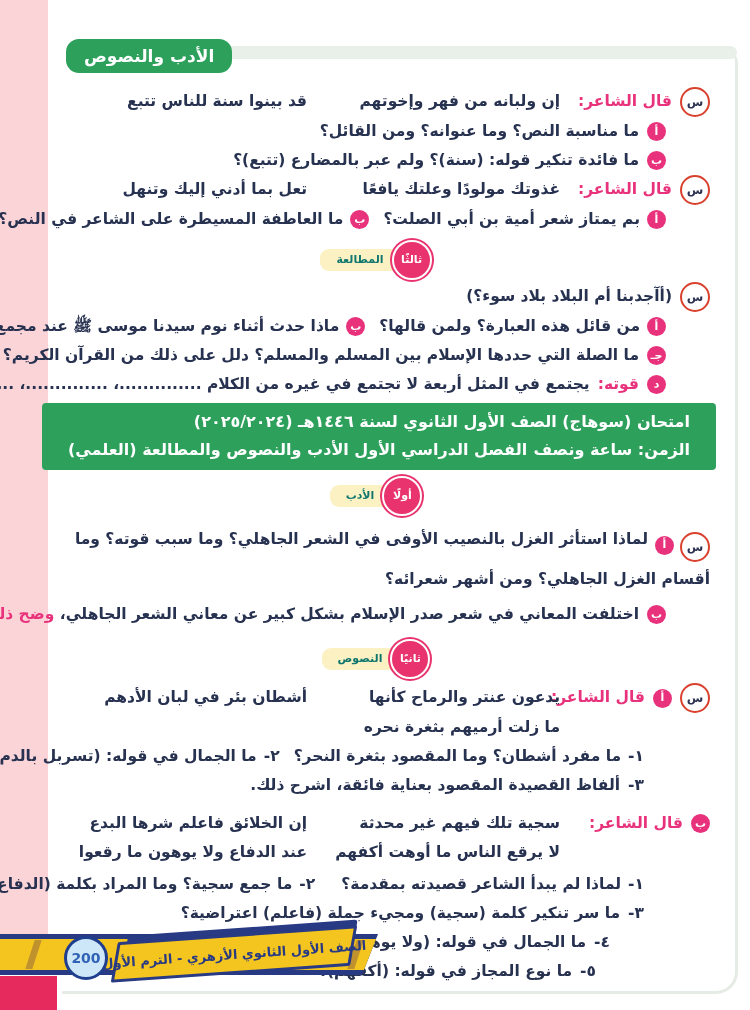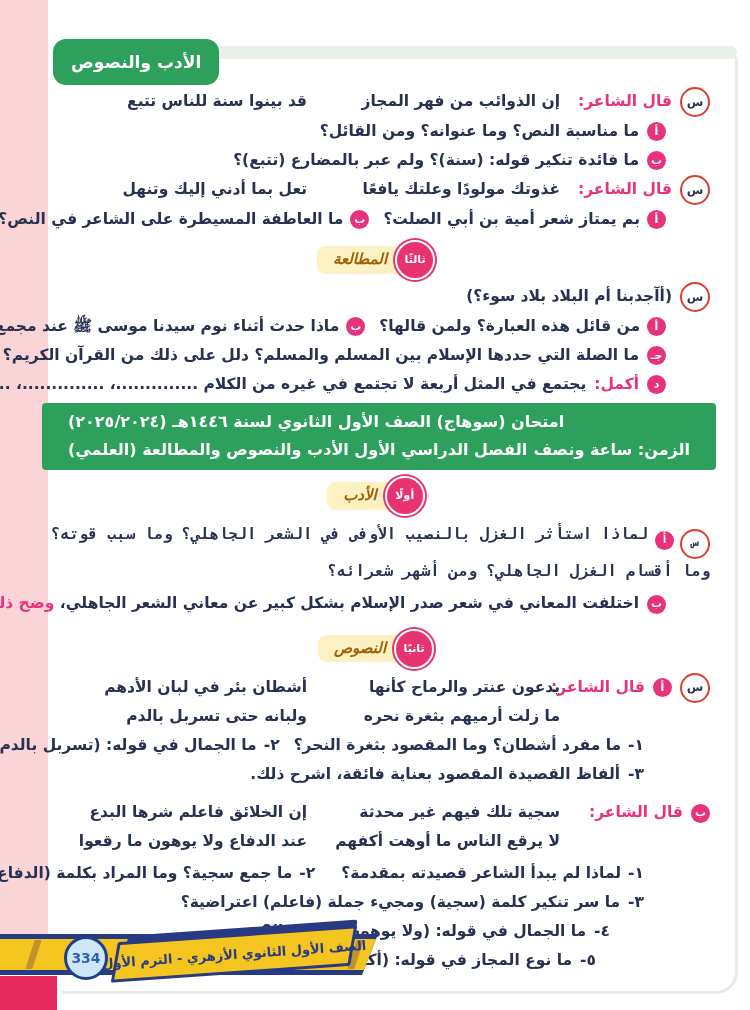--- a/index.html
+++ b/index.html
@@ -8,50 +8,50 @@
     background:#ffffff;
     font-family:"DejaVu Sans","Liberation Sans",sans-serif;
     font-weight:bold;color:#273150;
   }
   
   .side-strip{position:absolute;left:0;top:0;width:48px;height:940px;background:#fbd4d8;}
   .side-block{position:absolute;left:0;top:976px;width:57px;height:34px;background:#e62a5e;}
   .frame{position:absolute;top:52px;left:62px;right:12px;bottom:16px;
     border-right:3px solid #e4ece5;border-bottom:3px solid #e4ece5;border-radius:0 10px 22px 0;}
   .header-bar{position:absolute;left:195px;right:13px;top:46px;height:13px;background:#e9efe9;border-radius:7px;}
-  .header-badge{position:absolute;left:53px;top:39px;height:46px;padding:0 18px;
+  .header-badge{position:absolute;left:66px;top:39px;height:34px;padding:0 18px;
     background:#2da15c;color:#fff;border-radius:13px;display:flex;align-items:center;
     font-size:17px;z-index:2;}
   
   .content{position:absolute;top:87px;left:42px;right:40px;direction:rtl;font-size:15.5px;line-height:1.25;}
   .row{display:flex;align-items:center;min-height:29px;white-space:nowrap;}
-  .row-block{line-height:27px;white-space:normal;font-family:Liberation Mono, monospace;}
+  .row-block{line-height:34px;white-space:normal;}
   .gap8{gap:8px;} .gap14{gap:14px;} .gap26{gap:26px;}
   .ind{padding-right:44px;} .ind2{padding-right:66px;} .ind3{padding-right:100px;} .ind4{padding-right:114px;}
   .lead{display:flex;align-items:center;gap:8px;width:150px;flex:0 0 auto;}
   .v-r{width:200px;flex:0 0 auto;}
   .v-l{margin-right:53px;}
   .verse2{padding-right:150px;}
   .pink{color:#e8327c;}
   .qcircle{width:26px;height:26px;border:2.5px solid #d9412e;border-radius:50%;background:#fff;
     color:#2b3252;font-size:12px;display:inline-flex;align-items:center;justify-content:center;flex:0 0 auto;}
   .lcircle{width:19px;height:19px;border-radius:50%;background:#e8327c;color:#fff;font-size:11px;
     display:inline-flex;align-items:center;justify-content:center;flex:0 0 auto;}
   .part{display:flex;align-items:center;gap:7px;}
   
   .pillwrap{display:flex;justify-content:center;margin:6px 0 2px 0;}
   .pill{display:flex;align-items:center;position:relative;}
   .pill-circle{width:36px;height:36px;border-radius:50%;background:#e8336e;color:#fff;font-size:11px;
     display:flex;align-items:center;justify-content:center;border:2px solid #fff;
     box-shadow:0 0 0 2px #e8336e;position:relative;z-index:2;flex:0 0 auto;}
-  .pill-label{background:#fcf1c3;color:#a16207;font-size:15px;border-radius:9px;
-    padding:4px 26px 5px 16px;margin-right:-18px;position:relative;z-index:1;font-style:italic;}
+  .pill-label{background:#fcf1c3;color:#0f766e;font-size:11px;border-radius:9px;
+    padding:4px 26px 5px 16px;margin-right:-18px;position:relative;z-index:1;}
   
   .banner{background:#2da15c;color:#fff;border-radius:4px;padding:9px 26px 10px 26px;margin:4px -6px 6px 0;}
-  .banner-l1{text-align:left;font-size:16px;margin-bottom:8px;}
+  .banner-l1{text-align:right;font-size:16px;margin-bottom:8px;}
   .banner-l2{display:flex;justify-content:space-between;font-size:16px;}
   
   .f-band{position:absolute;left:0;top:934px;width:378px;height:41px;background:#273a83;
     clip-path:polygon(0 0,100% 0,calc(100% - 16px) 100%,0 100%);z-index:1;}
   .f-band-inner{position:absolute;left:0;top:5px;height:31px;width:100%;background:#f5c51f;}
   .f-acc{position:absolute;width:7px;height:29px;background:#c0922d;transform:skewX(-18deg);z-index:2;}
   .f-circle{position:absolute;left:64px;top:936px;width:38px;height:38px;border-radius:50%;
     background:#cde7f8;border:3px solid #1f3e8e;color:#2f62b5;font-size:14px;
     display:flex;align-items:center;justify-content:center;z-index:4;}
   .f-banner-back{position:absolute;left:124px;top:928px;width:230px;height:44px;background:#273a83;
@@ -71,21 +71,21 @@
   <span>الأدب والنصوص</span>
 </div>
 
 <div class="content">
 
   <div class="row">
     <div class="lead">
       <span class="qcircle">س</span>
       <span class="pink">قال الشاعر:</span>
     </div>
-    <span class="v-r">إن الذوائب من فهر المجاز</span>
+    <span class="v-r">إن ولبانه من فهر وإخوتهم</span>
     <span class="v-l">قد بينوا سنة للناس تتبع</span>
   </div>
   <div class="row ind gap8">
     <span class="lcircle">أ</span>
     <span>ما مناسبة النص؟ وما عنوانه؟ ومن القائل؟</span>
   </div>
   <div class="row ind gap8">
     <span class="lcircle">ب</span>
     <span>ما فائدة تنكير قوله: (سنة)؟ ولم عبر بالمضارع (تتبع)؟</span>
   </div>
@@ -128,21 +128,21 @@
       <span class="lcircle">ب</span>
       <span>ماذا حدث أثناء نوم سيدنا موسى ﷺ عند مجمع البحرين؟</span>
     </span>
   </div>
   <div class="row ind gap8">
     <span class="lcircle">جـ</span>
     <span>ما الصلة التي حددها الإسلام بين المسلم والمسلم؟ دلل على ذلك من القرآن الكريم؟</span>
   </div>
   <div class="row ind gap8">
     <span class="lcircle">د</span>
-    <span class="pink">أكمل:</span>
+    <span class="pink">قوته:</span>
     <span>يجتمع في المثل أربعة لا تجتمع في غيره من الكلام ..............، ..............، ..............، ..............</span>
   </div>
 
   <div class="banner">
     <div class="banner-l1">امتحان (سوهاج) الصف الأول الثانوي لسنة ١٤٤٦هـ (٢٠٢٥/٢٠٢٤)</div>
     <div class="banner-l2">
       <span>الزمن: ساعة ونصف</span>
       <span>الفصل الدراسي الأول  الأدب والنصوص والمطالعة (العلمي)</span>
     </div>
   </div>
@@ -172,21 +172,20 @@
     <div class="lead">
       <span class="qcircle">س</span>
       <span class="lcircle">أ</span>
       <span class="pink">قال الشاعر:</span>
     </div>
     <span class="v-r">يدعون عنتر والرماح كأنها</span>
     <span class="v-l">أشطان بئر في لبان الأدهم</span>
   </div>
   <div class="row verse2">
     <span class="v-r">ما زلت أرميهم بثغرة نحره</span>
-    <span class="v-l">ولبانه حتى تسربل بالدم</span>
   </div>
   <div class="row ind2 gap14">
     <span class="part">
       <span class="num">١-</span>
       <span>ما مفرد أشطان؟ وما المقصود بثغرة النحر؟</span>
     </span>
     <span class="part">
       <span class="num">٢-</span>
       <span>ما الجمال في قوله: (تسربل بالدم)؟</span>
     </span>
@@ -236,15 +235,15 @@
 <div class="f-band">
   <div class="f-band-inner"></div>
 </div>
 <div class="f-acc" style="left:30px;top:940px;"></div>
 <div class="f-acc" style="left:352px;top:940px;"></div>
 <div class="f-banner-back"></div>
 <div class="f-banner">
   <span>الصف الأول الثانوي الأزهري - الترم الأول</span>
 </div>
 <div class="f-circle">
-  <span>334</span>
+  <span>200</span>
 </div>
 <div class="side-block"></div>
 
 </body></html>

